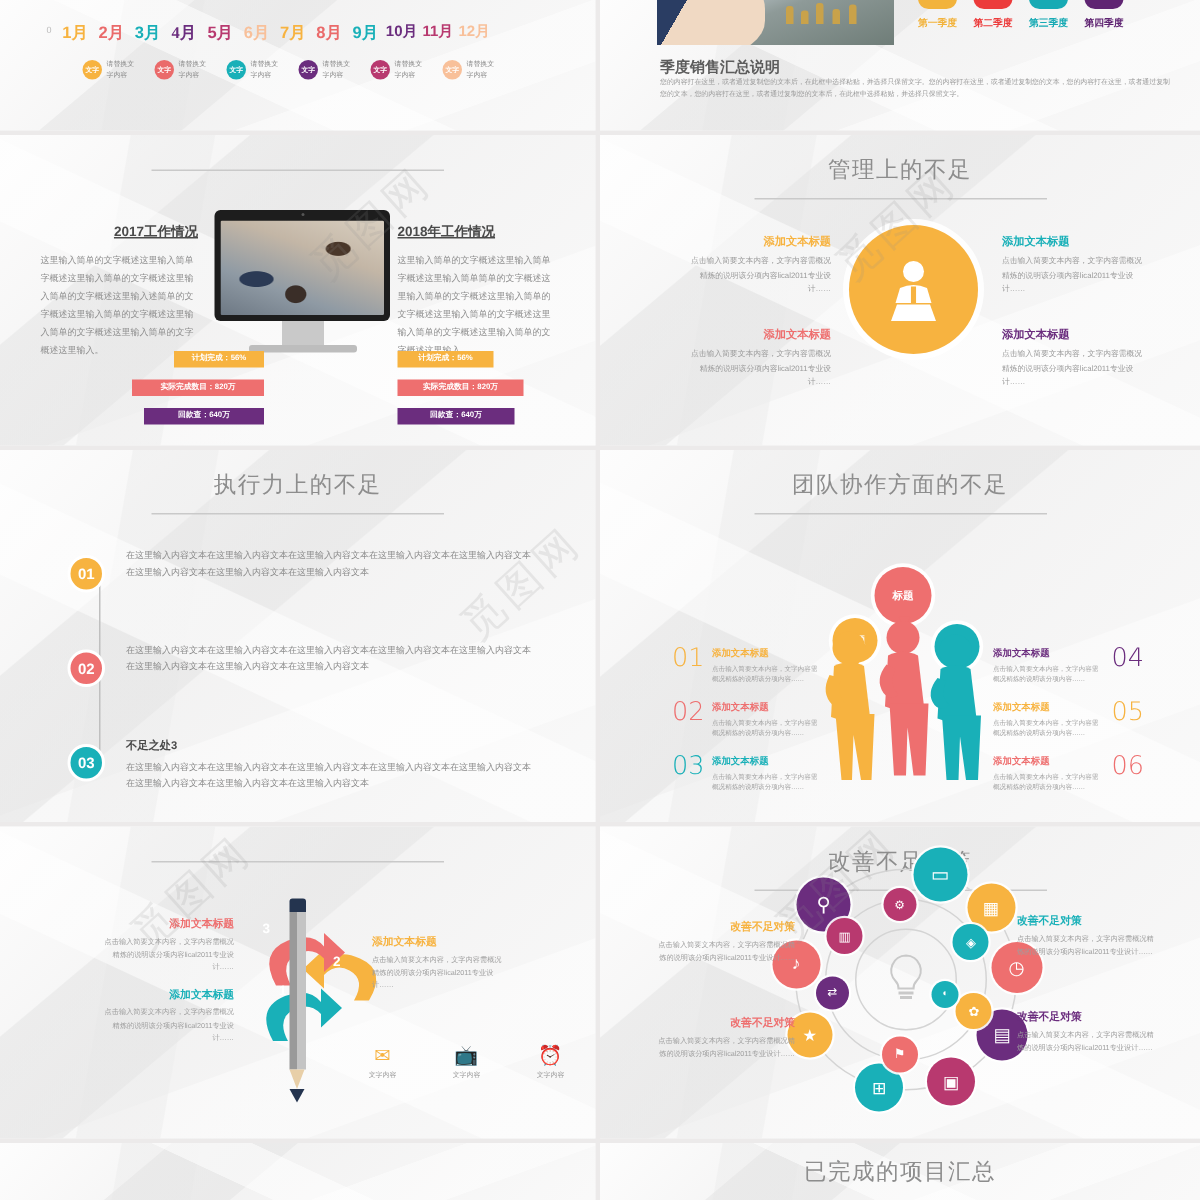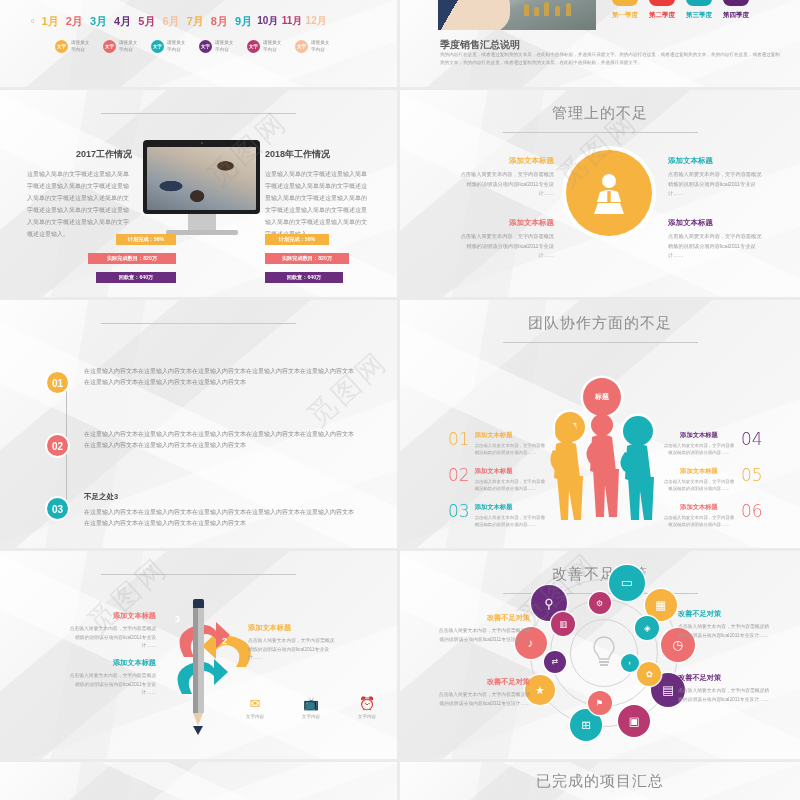--- a/index.html
+++ b/index.html
@@ -124,21 +124,21 @@
       radial-gradient(ellipse at 22% 62%, #2b3a55 0 9%, transparent 10%),
       radial-gradient(ellipse at 46% 78%, #3a2e28 0 8%, transparent 9%),
       radial-gradient(ellipse at 72% 30%, #4a372a 0 7%, transparent 8%),
       linear-gradient(200deg, #d9cfc0 0%, #c3b6a6 35%, #8f9aa4 70%, #6d7884 100%);
   }
   .mon-neck { width: 28px; height: 16px; background: #c9c9c9; margin: 0 auto; }
   .mon-base { width: 72px; height: 5px; background: #bdbdbd; margin: 0 auto; border-radius: 2px; }
 
   .col-l { position: absolute; left: 27px; top: 58px; width: 105px; }
   .col-r { position: absolute; left: 265px; top: 58px; width: 105px; }
-  .col-h { font-size: 9px; font-weight: bold; color: #4a4a4a; margin-bottom: 7px; }
+  .col-h { font-size: 9px; font-weight: bold; color: #4a4a4a; margin-bottom: 7px; text-decoration: underline; }
   .col-l .col-h { text-align: right; }
   .col-p { font-size: 6px; color: #8f8f8f; line-height: 2.0; }
 
   .barlist-l { position: absolute; left: 72px; top: 144px; width: 132px; }
   .barlist-r { position: absolute; left: 265px; top: 144px; width: 132px; }
   .dbar {
     color: #fff; font-size: 5.2px; font-weight: bold; text-align: center;
     line-height: 11px; height: 11px; margin-bottom: 8px;
   }
   .barlist-l .dbar:nth-child(1) { width: 60px; margin-left: 44px; }
@@ -198,21 +198,21 @@
     content: ""; position: absolute; bottom: -7px; left: 50%;
     margin-left: -3.5px; border: 4px solid transparent;
     border-top-width: 8px;
   }
 
   .tm-item { position: absolute; display: flex; align-items: flex-start; gap: 5px; }
   .tm-num { font-size: 17px; font-weight: 300; line-height: 1; font-family: "DejaVu Sans", sans-serif; }
   .tm-tx { width: 74px; }
   .tm-tx .h { font-size: 6.3px; font-weight: bold; margin-bottom: 2px; }
   .tm-tx .b { font-size: 4.4px; color: #a2a2a2; line-height: 1.7; }
-  .tm-right { flex-direction: row-reverse; text-align: center; }
+  .tm-right { flex-direction: row-reverse; text-align: left; }
 
   
   #slideG { left: 0; top: 551px; width: 397px; height: 208px; }
   .pencil { position: absolute; left: 193px; top: 48px; width: 11px; height: 136px; }
   .pc-tip { width: 0; height: 0; border-left: 5.5px solid transparent; border-right: 5.5px solid transparent; border-top: 9px solid #24344f; }
   .pc-wood { width: 0; height: 0; border-left: 5.5px solid transparent; border-right: 5.5px solid transparent; border-top: 13px solid #e8cfa8; }
   .pc-body { width: 11px; background: linear-gradient(90deg,#9a9a9a 0 45%, #c4c4c4 45% 100%); }
   .pc-cap { width: 11px; height: 9px; background: #24344f; border-radius: 2px 2px 0 0; }
   .arr-num { position: absolute; color: #fff; font-size: 9px; font-weight: bold; }
   .cause { position: absolute; width: 88px; }
@@ -249,21 +249,21 @@
 
   <div class="slide" id="slideA">
     <div class="chart-wrap">
       
     </div>
     <div class="axis-zero">0</div>
     <div class="months" id="monthLabels">
         <span style="color: rgb(247, 179, 64);">1月</span>
         <span style="color: rgb(234, 106, 106);">2月</span>
         <span style="color: rgb(25, 176, 184);">3月</span>
-        <span style="color: rgb(107, 45, 126);">4月</span>
+        <span style="color: rgb(107, 45, 126); font-family: Liberation Serif, serif;">4月</span>
         <span style="color: rgb(184, 57, 111);">5月</span>
         <span style="color: rgb(248, 192, 154);">6月</span>
         <span style="color: rgb(247, 179, 64);">7月</span>
         <span style="color: rgb(234, 106, 106);">8月</span>
         <span style="color: rgb(25, 176, 184);">9月</span>
         <span style="color: rgb(107, 45, 126); font-size: 10px;">10月</span>
         <span style="color: rgb(184, 57, 111); font-size: 10px;">11月</span>
         <span style="color: rgb(248, 192, 154); font-size: 10px;">12月</span>
       </div>
     <div class="legend" id="monthLegend">
@@ -391,20 +391,21 @@
     </div>
     <div class="mg-block" id="mgD">
       <div class="h" style="color: rgb(107, 45, 126);">添加文本标题</div>
       <div class="b">点击输入简要文本内容，文字内容需概况精炼的说明该分项内容lical2011专业设计……</div>
     </div>
   </div>
 
   <div class="slide" id="slideE">
     <div class="wm" style="left:300px;top:70px">觅图网</div>
     <div class="s-title">
+      <div class="t">执行力上的不足</div>
       <div class="rule"></div>
     </div>
     <div class="timeline">
       <div class="tl-line"></div>
       <div id="execRows">
           <div class="tl-row">
             <div class="tl-num" style="background: rgb(247, 179, 64);">01</div>
             <div class="tl-body">
               <div class="tl-p">在这里输入内容文本在这里输入内容文本在这里输入内容文本在这里输入内容文本在这里输入内容文本在这里输入内容文本在这里输入内容文本在这里输入内容文本</div>
             </div>

